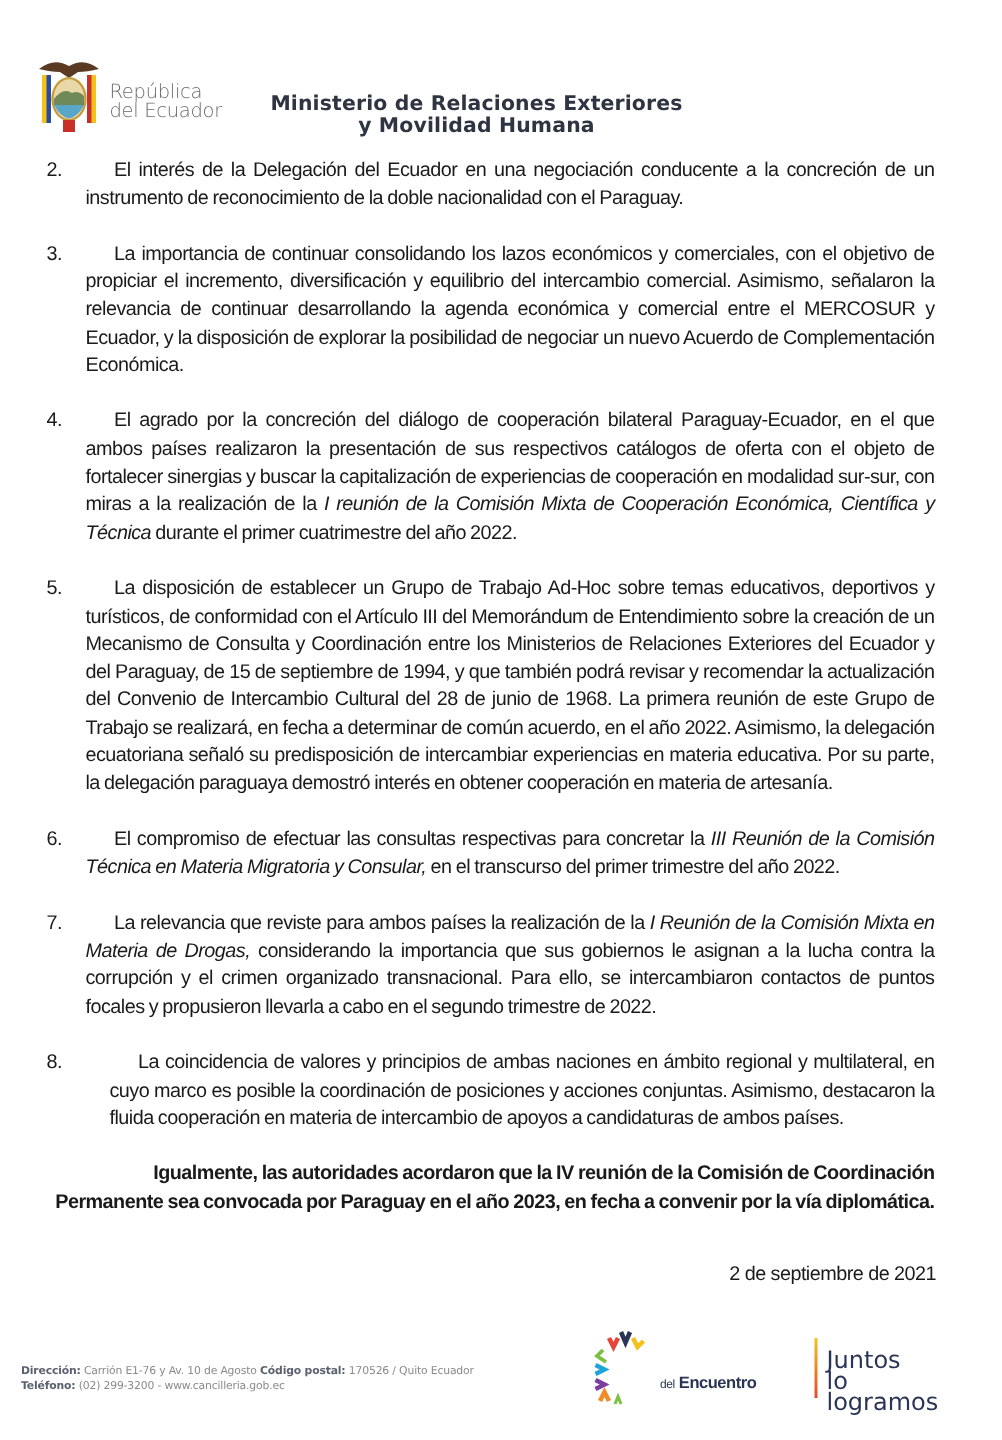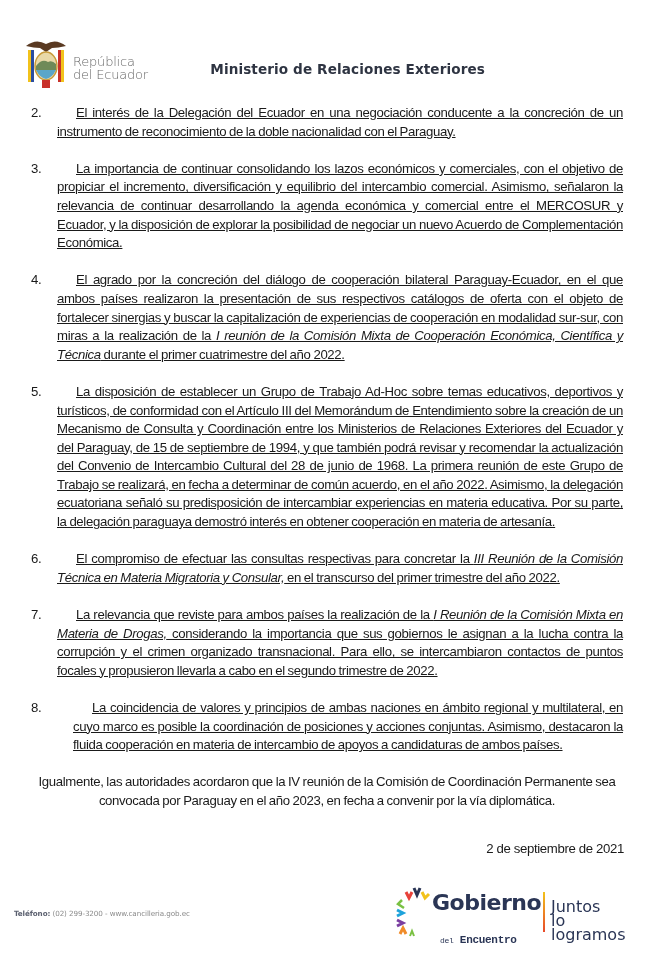--- a/index.html
+++ b/index.html
@@ -2,36 +2,36 @@
 <html><head>
   <meta charset="utf-8">
   <style>
     * { box-sizing: border-box; margin: 0; padding: 0; }
     html, body { width: 668px; height: 960px; background: #ffffff; overflow: hidden; }
     body { position: relative; font-family: "Liberation Sans", sans-serif; color: #1a1a1a; }
 
     .header { position: absolute; left: 0; top: 0; width: 548px; height: 96px; }
     .coat { position: absolute; left: 22px; top: 36px; width: 48px; height: 56px; }
     .rep-text { position: absolute; left: 73px; top: 55px; font-family: "DejaVu Sans", sans-serif; font-size: 13px; line-height: 13px; color: #6a6a6a; font-weight: 300; letter-spacing: -0.2px; }
-    .ministry { position: absolute; right: 63px; top: 62px; text-align: center; font-family: "DejaVu Sans", sans-serif; font-size: 13.6px; line-height: 15px; color: #2e3442; font-weight: bold; letter-spacing: 0.1px; }
+    .ministry { position: absolute; right: 93px; top: 62px; text-align: center; font-family: "DejaVu Sans", sans-serif; font-size: 13.6px; line-height: 15px; color: #2e3442; font-weight: bold; letter-spacing: 0.1px; }
 
     .body-text { position: absolute; left: 57px; top: 104px; width: 566px; font-family: "Liberation Sans Narrow", "Liberation Sans", sans-serif; font-size: 13.2px; line-height: 18.6px; color: #1a1a1a; letter-spacing: -0.35px; word-spacing: -0.5px; }
     .item { position: relative; text-align: justify; margin-bottom: 18.6px; }
     .item .num { position: absolute; left: -26px; top: 0; }
-    .item-text { display: block; text-align: justify; text-decoration: underline; }
+    .item-text { display: block; text-align: justify; }
     .item-text::first-line { }
     .ital { font-style: italic; }
-    .closing { text-align: center; margin-left: -26px; margin-top: 0; }
+    .closing { text-align: right; margin-left: -26px; margin-top: 0; font-weight: bold; }
     .date { position: absolute; right: 44px; top: 821px; font-family: "Liberation Sans", sans-serif; font-size: 13.2px; color: #1a1a1a; letter-spacing: -0.35px; margin-top: 20px; }
 
     .footer-addr { position: absolute; left: 14px; top: 909px; font-family: "DejaVu Sans", sans-serif; font-size: 7.2px; line-height: 10px; color: #8a8a8a; letter-spacing: -0.1px; }
     .footer-addr b { color: #5c6170; font-weight: bold; }
     .gob-logo { position: absolute; left: 396px; top: 886px; width: 200px; height: 64px; }
     .gob-word { position: absolute; left: 36px; top: 4px; font-family: "DejaVu Sans", sans-serif; font-weight: bold; font-size: 22px; color: #2a3555; letter-spacing: -0.5px; }
-    .gob-sub { position: absolute; left: 44px; top: 48px; font-family: Liberation Mono, monospace; font-weight: bold; font-size: 11px; color: #2a3555; letter-spacing: -0.3px; }
+    .gob-sub { position: absolute; left: 44px; top: 30px; font-family: Liberation Sans, sans-serif; font-weight: bold; font-size: 11px; color: #2a3555; letter-spacing: -0.3px; }
     .gob-sub .del { font-size: 8px; font-weight: normal; }
     .gob-divider { position: absolute; left: 147px; top: 6px; width: 2px; height: 40px; background: linear-gradient(#f2c21b, #e84a2a); }
     .gob-slogan { position: absolute; left: 155px; top: 14px; font-family: "DejaVu Sans", sans-serif; font-size: 16px; line-height: 14px; color: #2a3555; }
   </style>
 </head>
 <body>
 
 <div class="header">
   <svg class="coat" viewBox="0 0 48 56">
     <path d="M4 10 Q14 2 24 8 Q34 2 44 10 Q36 12 30 12 L24 16 L18 12 Q12 12 4 10Z" fill="#5a3a22"></path>
@@ -43,20 +43,21 @@
     <path d="M14 30 Q20 22 26 26 Q30 24 34 28 L34 34 L14 34Z" fill="#6f8a58"></path>
     <path d="M14 34 L34 34 Q30 42 24 43 Q18 42 14 34Z" fill="#5aa6c8"></path>
     <rect x="20" y="44" width="8" height="8" fill="#c8312a"></rect>
   </svg>
   <div class="rep-text">
     <div>República</div>
     <div>del Ecuador</div>
   </div>
   <div class="ministry">
     <div>Ministerio de Relaciones Exteriores</div>
+    <div>y Movilidad Humana</div>
   </div>
 </div>
 
 <div class="body-text" id="body-text">
   <div id="items-container">
       <div class="item">
         <span class="num">2.</span>
         <span class="item-text" style="text-indent: 19px; margin-left: 0px;"><span>El interés de la Delegación del Ecuador en una negociación conducente a la concreción de un instrumento de reconocimiento de la doble nacionalidad con el Paraguay.</span></span>
       </div>
       <div class="item">
@@ -84,35 +85,37 @@
         <span class="item-text" style="text-indent: 19px; margin-left: 16px;"><span>La coincidencia de valores y principios de ambas naciones en ámbito regional y multilateral, en cuyo marco es posible la coordinación de posiciones y acciones conjuntas. Asimismo, destacaron la fluida cooperación en materia de intercambio de apoyos a candidaturas de ambos países.</span></span>
       </div>
     </div>
   <div class="closing">Igualmente, las autoridades acordaron que la IV reunión de la Comisión de Coordinación Permanente sea convocada por Paraguay en el año 2023, en fecha a convenir por la vía diplomática.</div>
 </div>
 
 <div class="date">2 de septiembre de 2021</div>
 
 <div class="footer-addr">
   <div>
+    <b>Dirección:</b><span> Carrión E1-76 y Av. 10 de Agosto </span><b>Código postal:</b><span> 170526 / Quito Ecuador</span>
+  </div>
+  <div>
     <b>Teléfono:</b><span> (02) 299-3200 - www.cancilleria.gob.ec</span>
   </div>
 </div>
 
 <div class="gob-logo">
   <svg width="36" height="60" style="position:absolute;left:0;top:0" viewBox="0 0 36 60">
     <path d="M10 6 L13 12 L16 6" stroke="#e8423a" stroke-width="3" fill="none"></path>
     <path d="M18 2 L21 9 L24 2" stroke="#2a3555" stroke-width="3" fill="none"></path>
     <path d="M26 6 L29 12 L33 8" stroke="#f2c21b" stroke-width="3" fill="none"></path>
     <path d="M2 14 L8 18 L4 22" stroke="#7ac143" stroke-width="2.5" fill="none" transform="rotate(180 5 18)"></path>
     <path d="M1 24 L7 27 L1 30" stroke="#1ea3db" stroke-width="3" fill="none"></path>
     <path d="M1 34 L7 37 L1 40" stroke="#7a3ea0" stroke-width="3" fill="none"></path>
     <path d="M4 48 L7 42 L10 48" stroke="#f08c2a" stroke-width="3" fill="none"></path>
     <path d="M14 50 L16 45 L18 50" stroke="#7ac143" stroke-width="2" fill="none"></path>
   </svg>
-  <div class="gob-word">Gobierno</div>
   <div class="gob-sub"><span class="del">del</span> <span>Encuentro</span></div>
   <div class="gob-divider"></div>
   <div class="gob-slogan">
     <div>Juntos</div>
     <div>lo logramos</div>
   </div>
 </div>
 
 </body></html>

